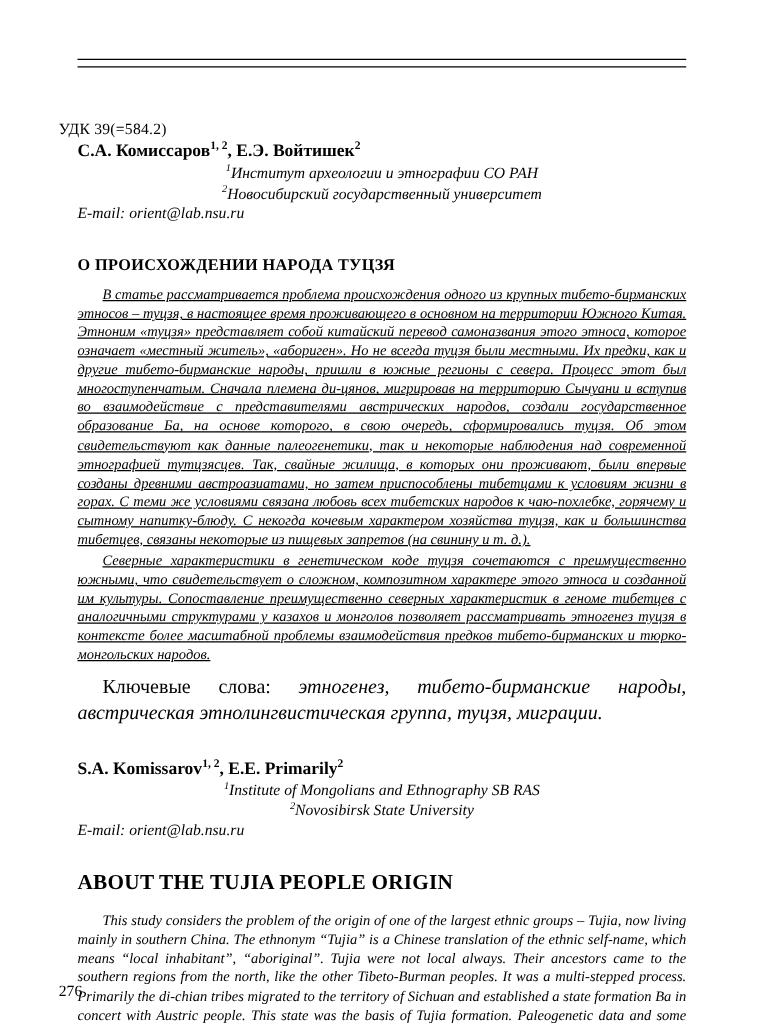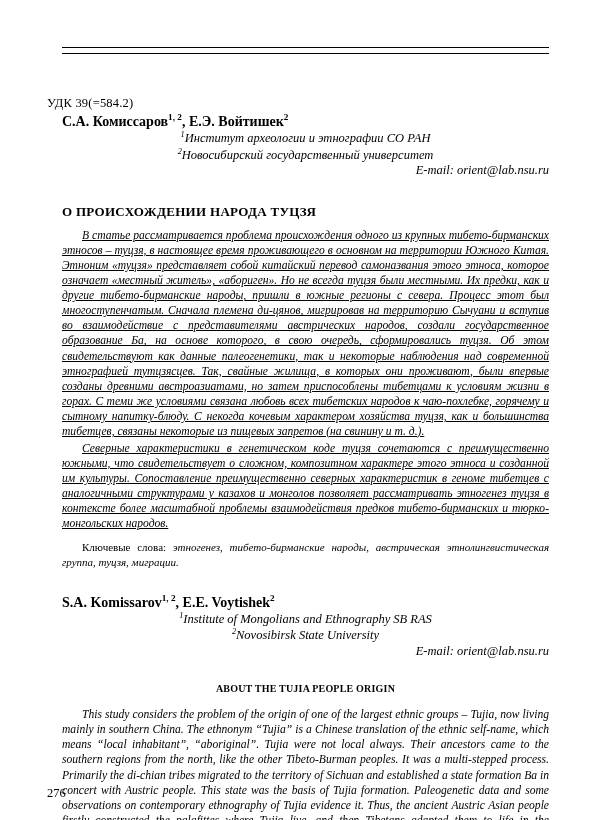--- a/index.html
+++ b/index.html
@@ -54,21 +54,20 @@
     font-size: 14px;
     margin-top: 4px;
   }
   .affil {
     text-align: center;
     font-style: italic;
     font-size: 12.5px;
     line-height: 1.32;
   }
   .email {
-    text-align: right;
     font-style: italic;
     font-size: 12.5px;
   }
   sup {
     font-size: 0.66em;
     vertical-align: super;
     line-height: 0;
   }
   .title {
     text-align: left;
@@ -81,39 +80,38 @@
   .abstract {
     font-style: italic;
     font-size: 11.6px;
     line-height: 1.30;
     text-align: justify;
     text-indent: 20px;
     margin-bottom: 2px;
     text-decoration: underline;
   }
   .keywords {
-    font-size: 11px;
+    font-size: 16px;
     line-height: 1.30;
     text-align: justify;
     text-indent: 20px;
     margin-top: 9px;
   }
   .keywords .kw-label {
     font-style: normal;
   }
   .keywords .kw-body {
     font-style: italic;
   }
   .block-en {
     margin-top: 26px;
   }
   .title-en {
-    text-align: center;
     font-weight: bold;
-    font-size: 10px;
+    font-size: 17px;
     margin-top: 24px;
     margin-bottom: 13px;
     letter-spacing: 0.2px;
   }
   .abstract-en {
     font-style: italic;
     font-size: 11.6px;
     line-height: 1.31;
     text-align: justify;
     text-indent: 20px;
@@ -153,21 +151,21 @@
 
     <div class="abstract">В статье рассматривается проблема происхождения одного из крупных тибето-бирманских этносов – туцзя, в настоящее время проживающего в основном на территории Южного Китая. Этноним «туцзя» представляет собой китайский перевод самоназвания этого этноса, которое означает «местный житель», «абориген». Но не всегда туцзя были местными. Их предки, как и другие тибето-бирманские народы, пришли в южные регионы с севера. Процесс этот был многоступенчатым. Сначала племена ди-цянов, мигрировав на территорию Сычуани и вступив во взаимодействие с представителями австрических народов, создали государственное образование Ба, на основе которого, в свою очередь, сформировались туцзя. Об этом свидетельствуют как данные палеогенетики, так и некоторые наблюдения над современной этнографией тутцзясцев. Так, свайные жилища, в которых они проживают, были впервые созданы древними австроазиатами, но затем приспособлены тибетцами к условиям жизни в горах. С теми же условиями связана любовь всех тибетских народов к чаю-похлебке, горячему и сытному напитку-блюду. С некогда кочевым характером хозяйства туцзя, как и большинства тибетцев, связаны некоторые из пищевых запретов (на свинину и т. д.).</div>
     <div class="abstract">Северные характеристики в генетическом коде туцзя сочетаются с преимущественно южными, что свидетельствует о сложном, композитном характере этого этноса и созданной им культуры. Сопоставление преимущественно северных характеристик в геноме тибетцев с аналогичными структурами у казахов и монголов позволяет рассматривать этногенез туцзя в контексте более масштабной проблемы взаимодействия предков тибето-бирманских и тюрко-монгольских народов.</div>
 
     <div class="keywords">
       <span class="kw-label">Ключевые слова: </span><span class="kw-body">этногенез, тибето-бирманские народы, австрическая этнолингвистическая группа, туцзя, миграции.</span>
     </div>
 
     <div class="block-en">
       <div class="authors">
-        <span>S.A. Komissarov</span><sup>1, 2</sup><span>, E.E. Voytishek</span><sup>2</sup>
+        <span>S.A. Komissarov</span><sup>1, 2</sup><span>, E.E. Primarily</span><sup>2</sup>
       </div>
 
       <div class="affil">
         <sup>1</sup><span>Institute of Mongolians and Ethnography SB RAS</span>
       </div>
       <div class="affil">
         <sup>2</sup><span>Novosibirsk State University</span>
       </div>
       <div class="email">E-mail: orient@lab.nsu.ru</div>
 

